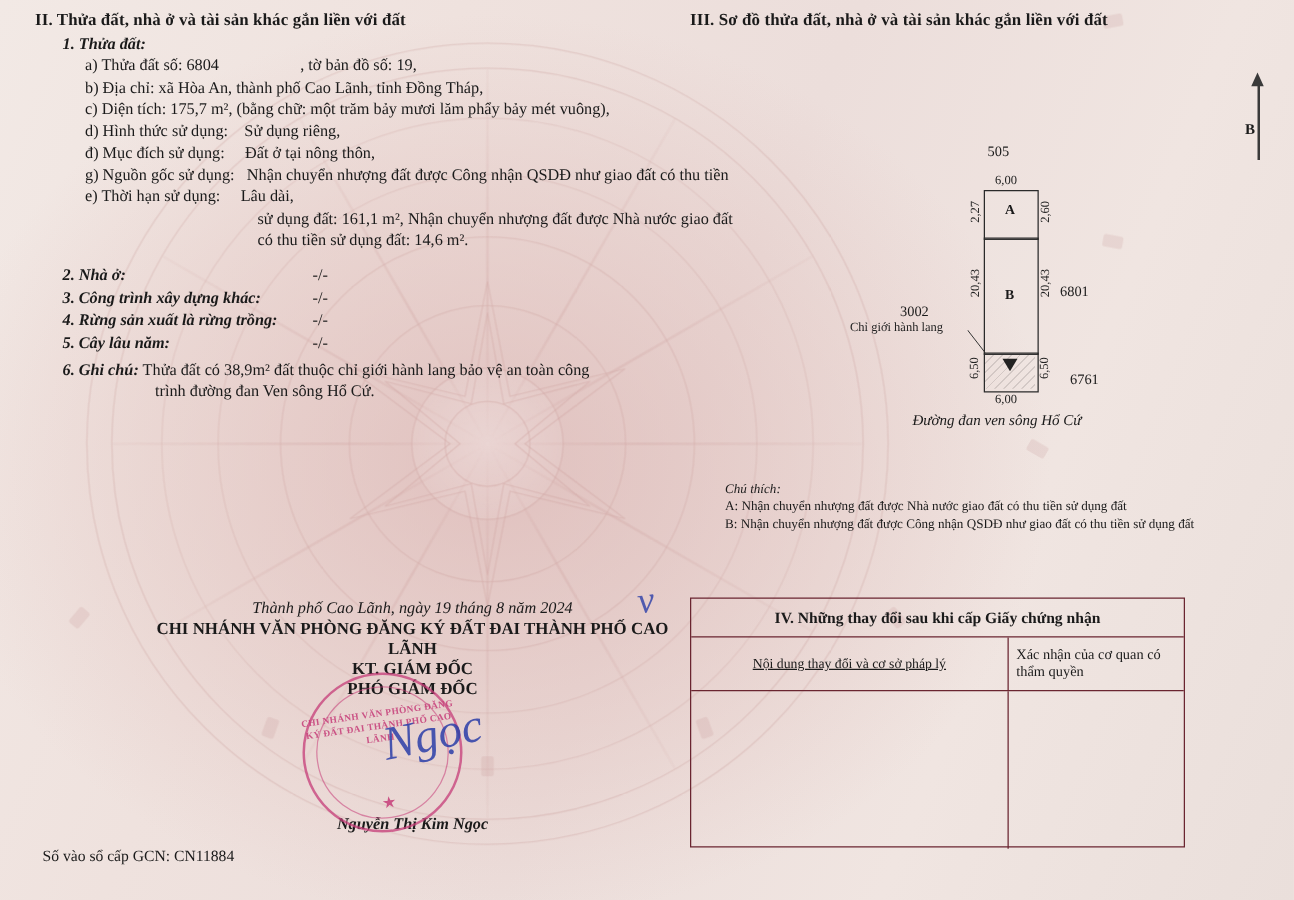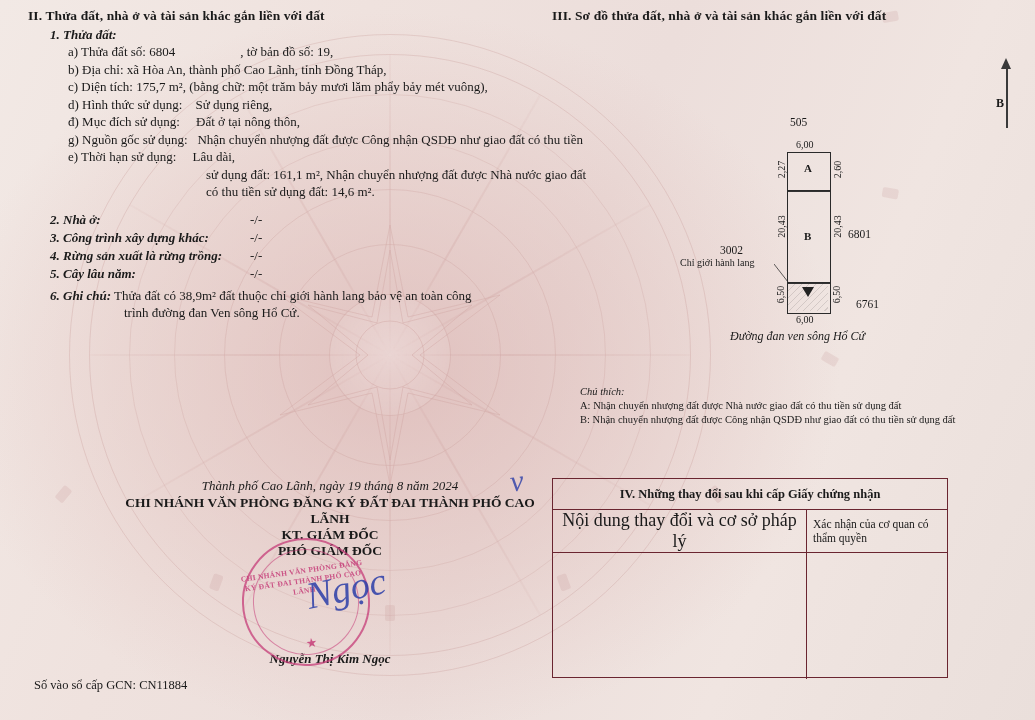--- a/index.html
+++ b/index.html
@@ -312,24 +312,25 @@
     display: flex;
     height: 42px;
     border-bottom: 1.2px solid #6a2530;
   }
   .t4-c1 {
     flex: 1 1 auto;
     border-right: 1.2px solid #6a2530;
     display: flex;
     align-items: center;
     justify-content: center;
-    font-size: 18px;
+    font-size: 11px;
     text-align: center;
     padding: 0 6px;
     box-sizing: border-box;
+    text-decoration: underline;
   }
   .t4-c2 {
     width: 140px;
     flex: none;
     display: flex;
     align-items: center;
     justify-content: center;
     font-size: 11.5px;
     padding: 0 6px;
     box-sizing: border-box;

